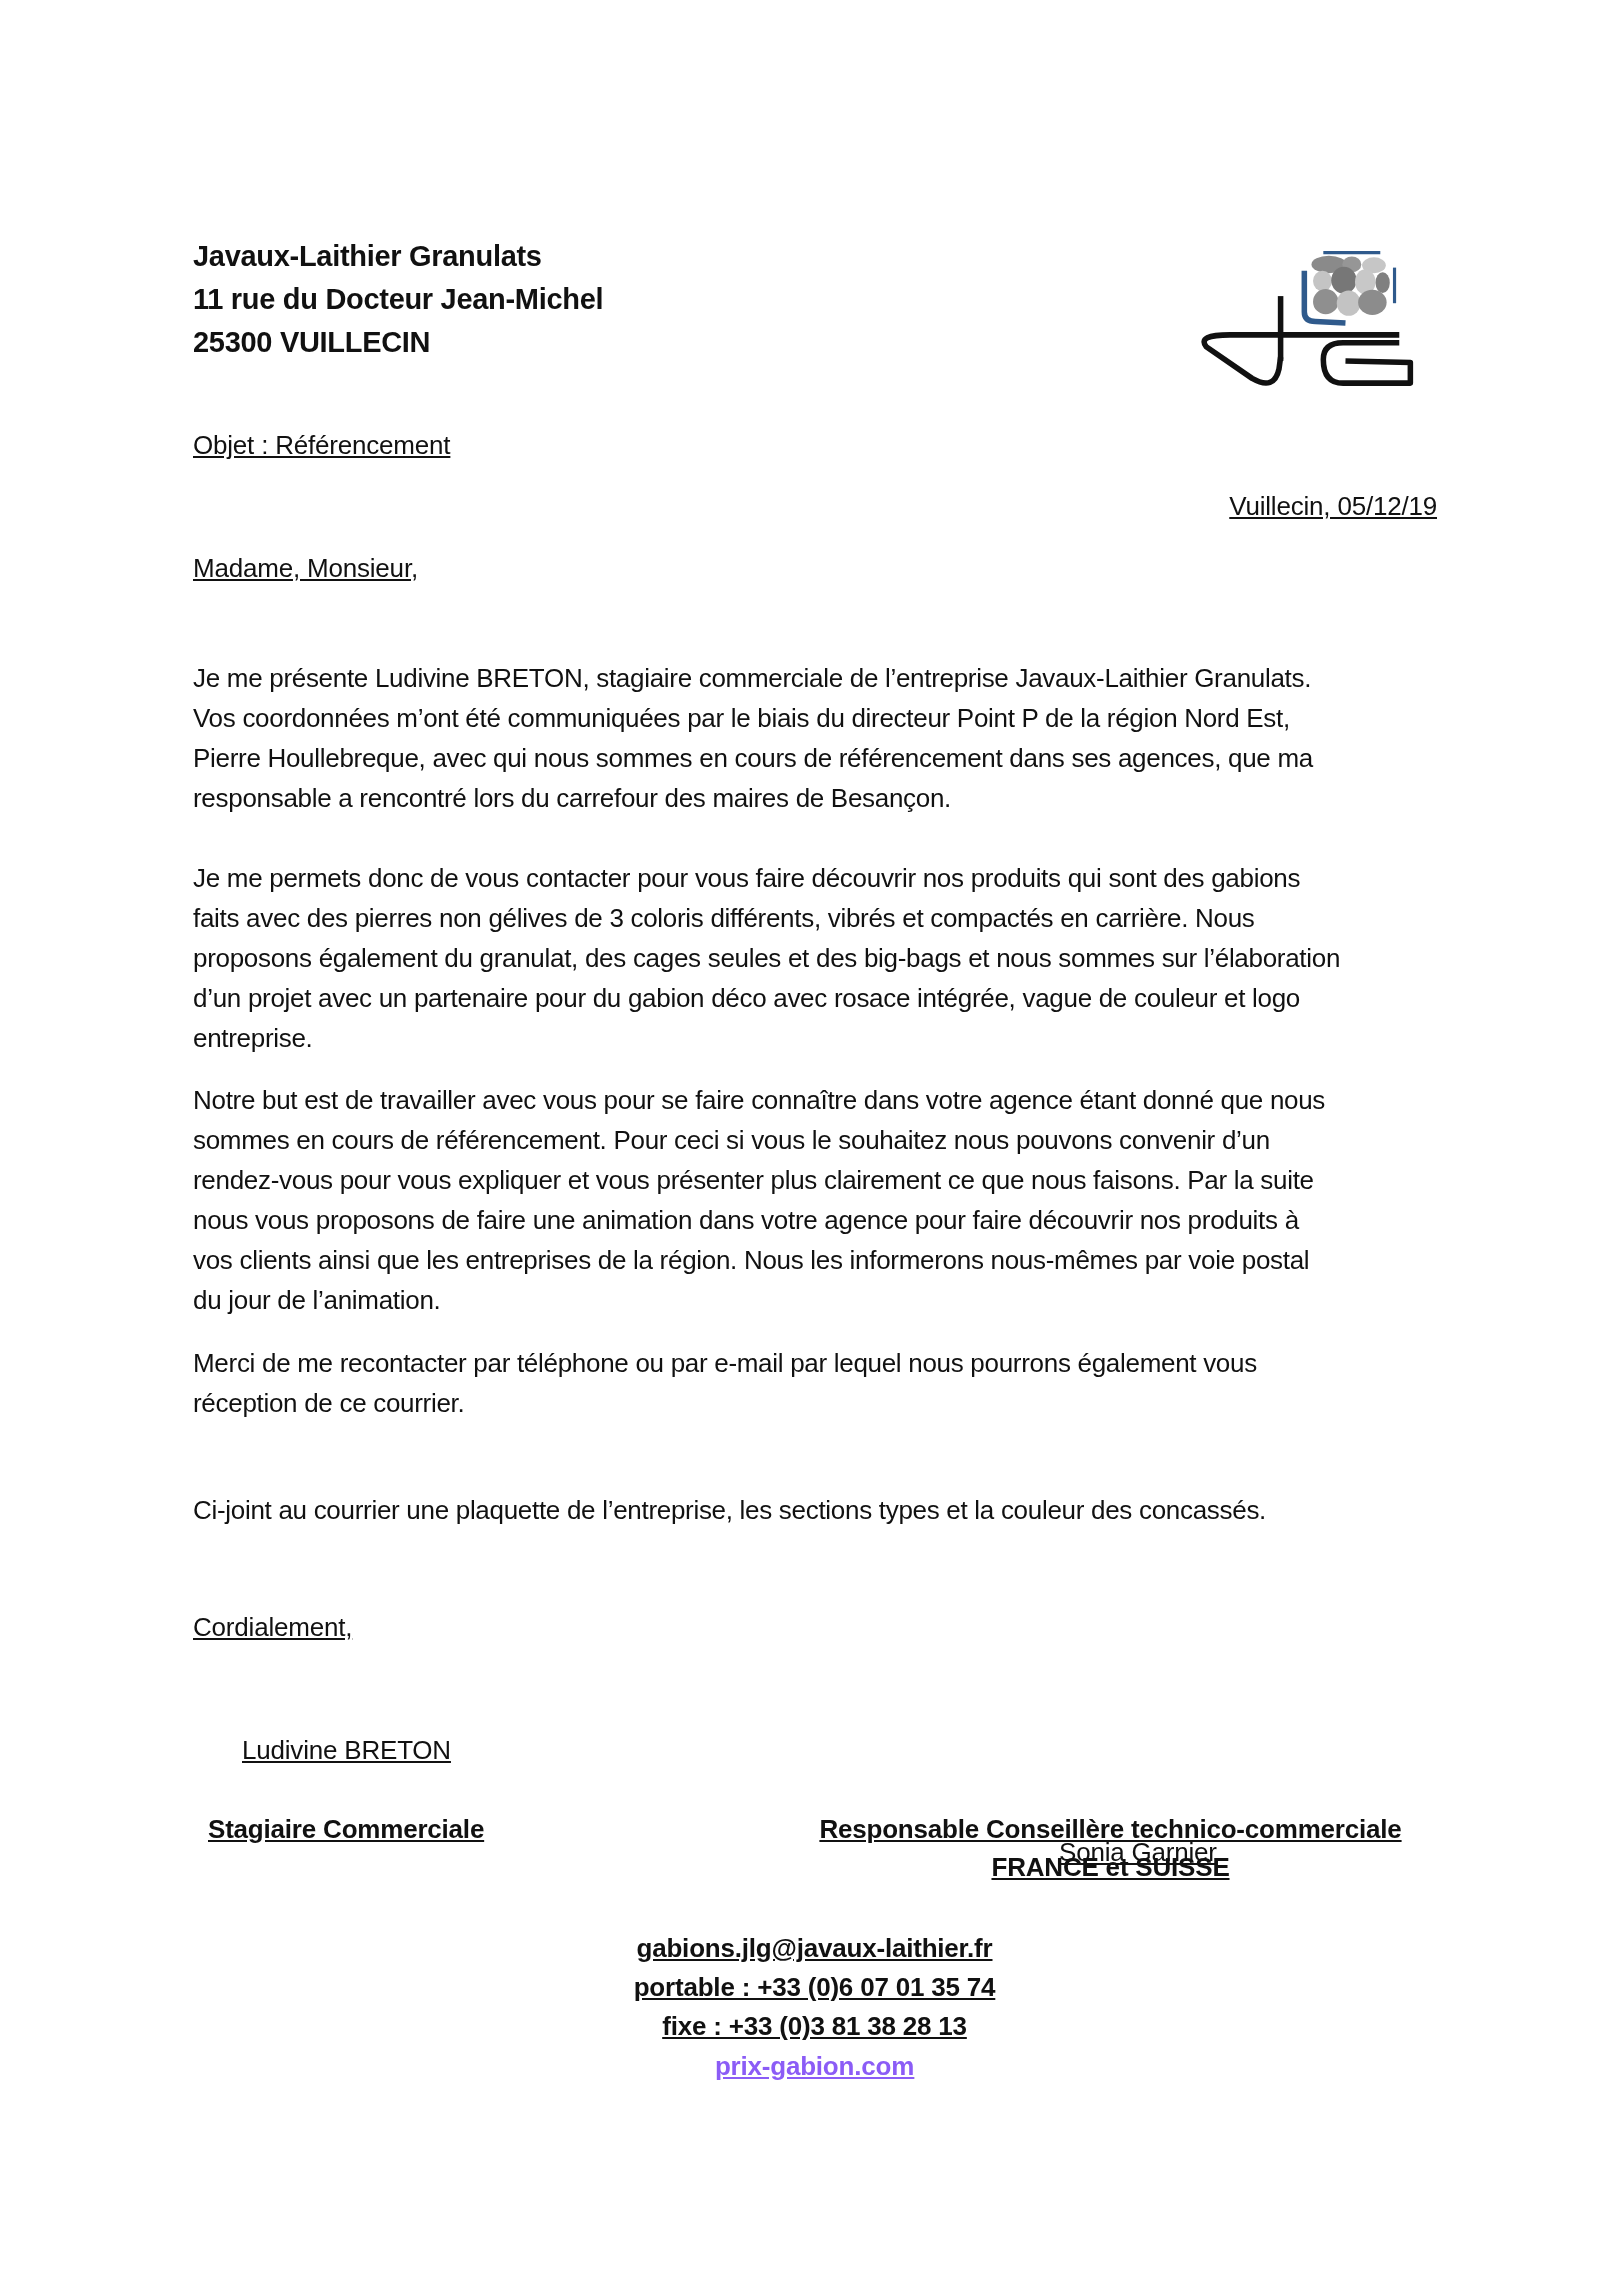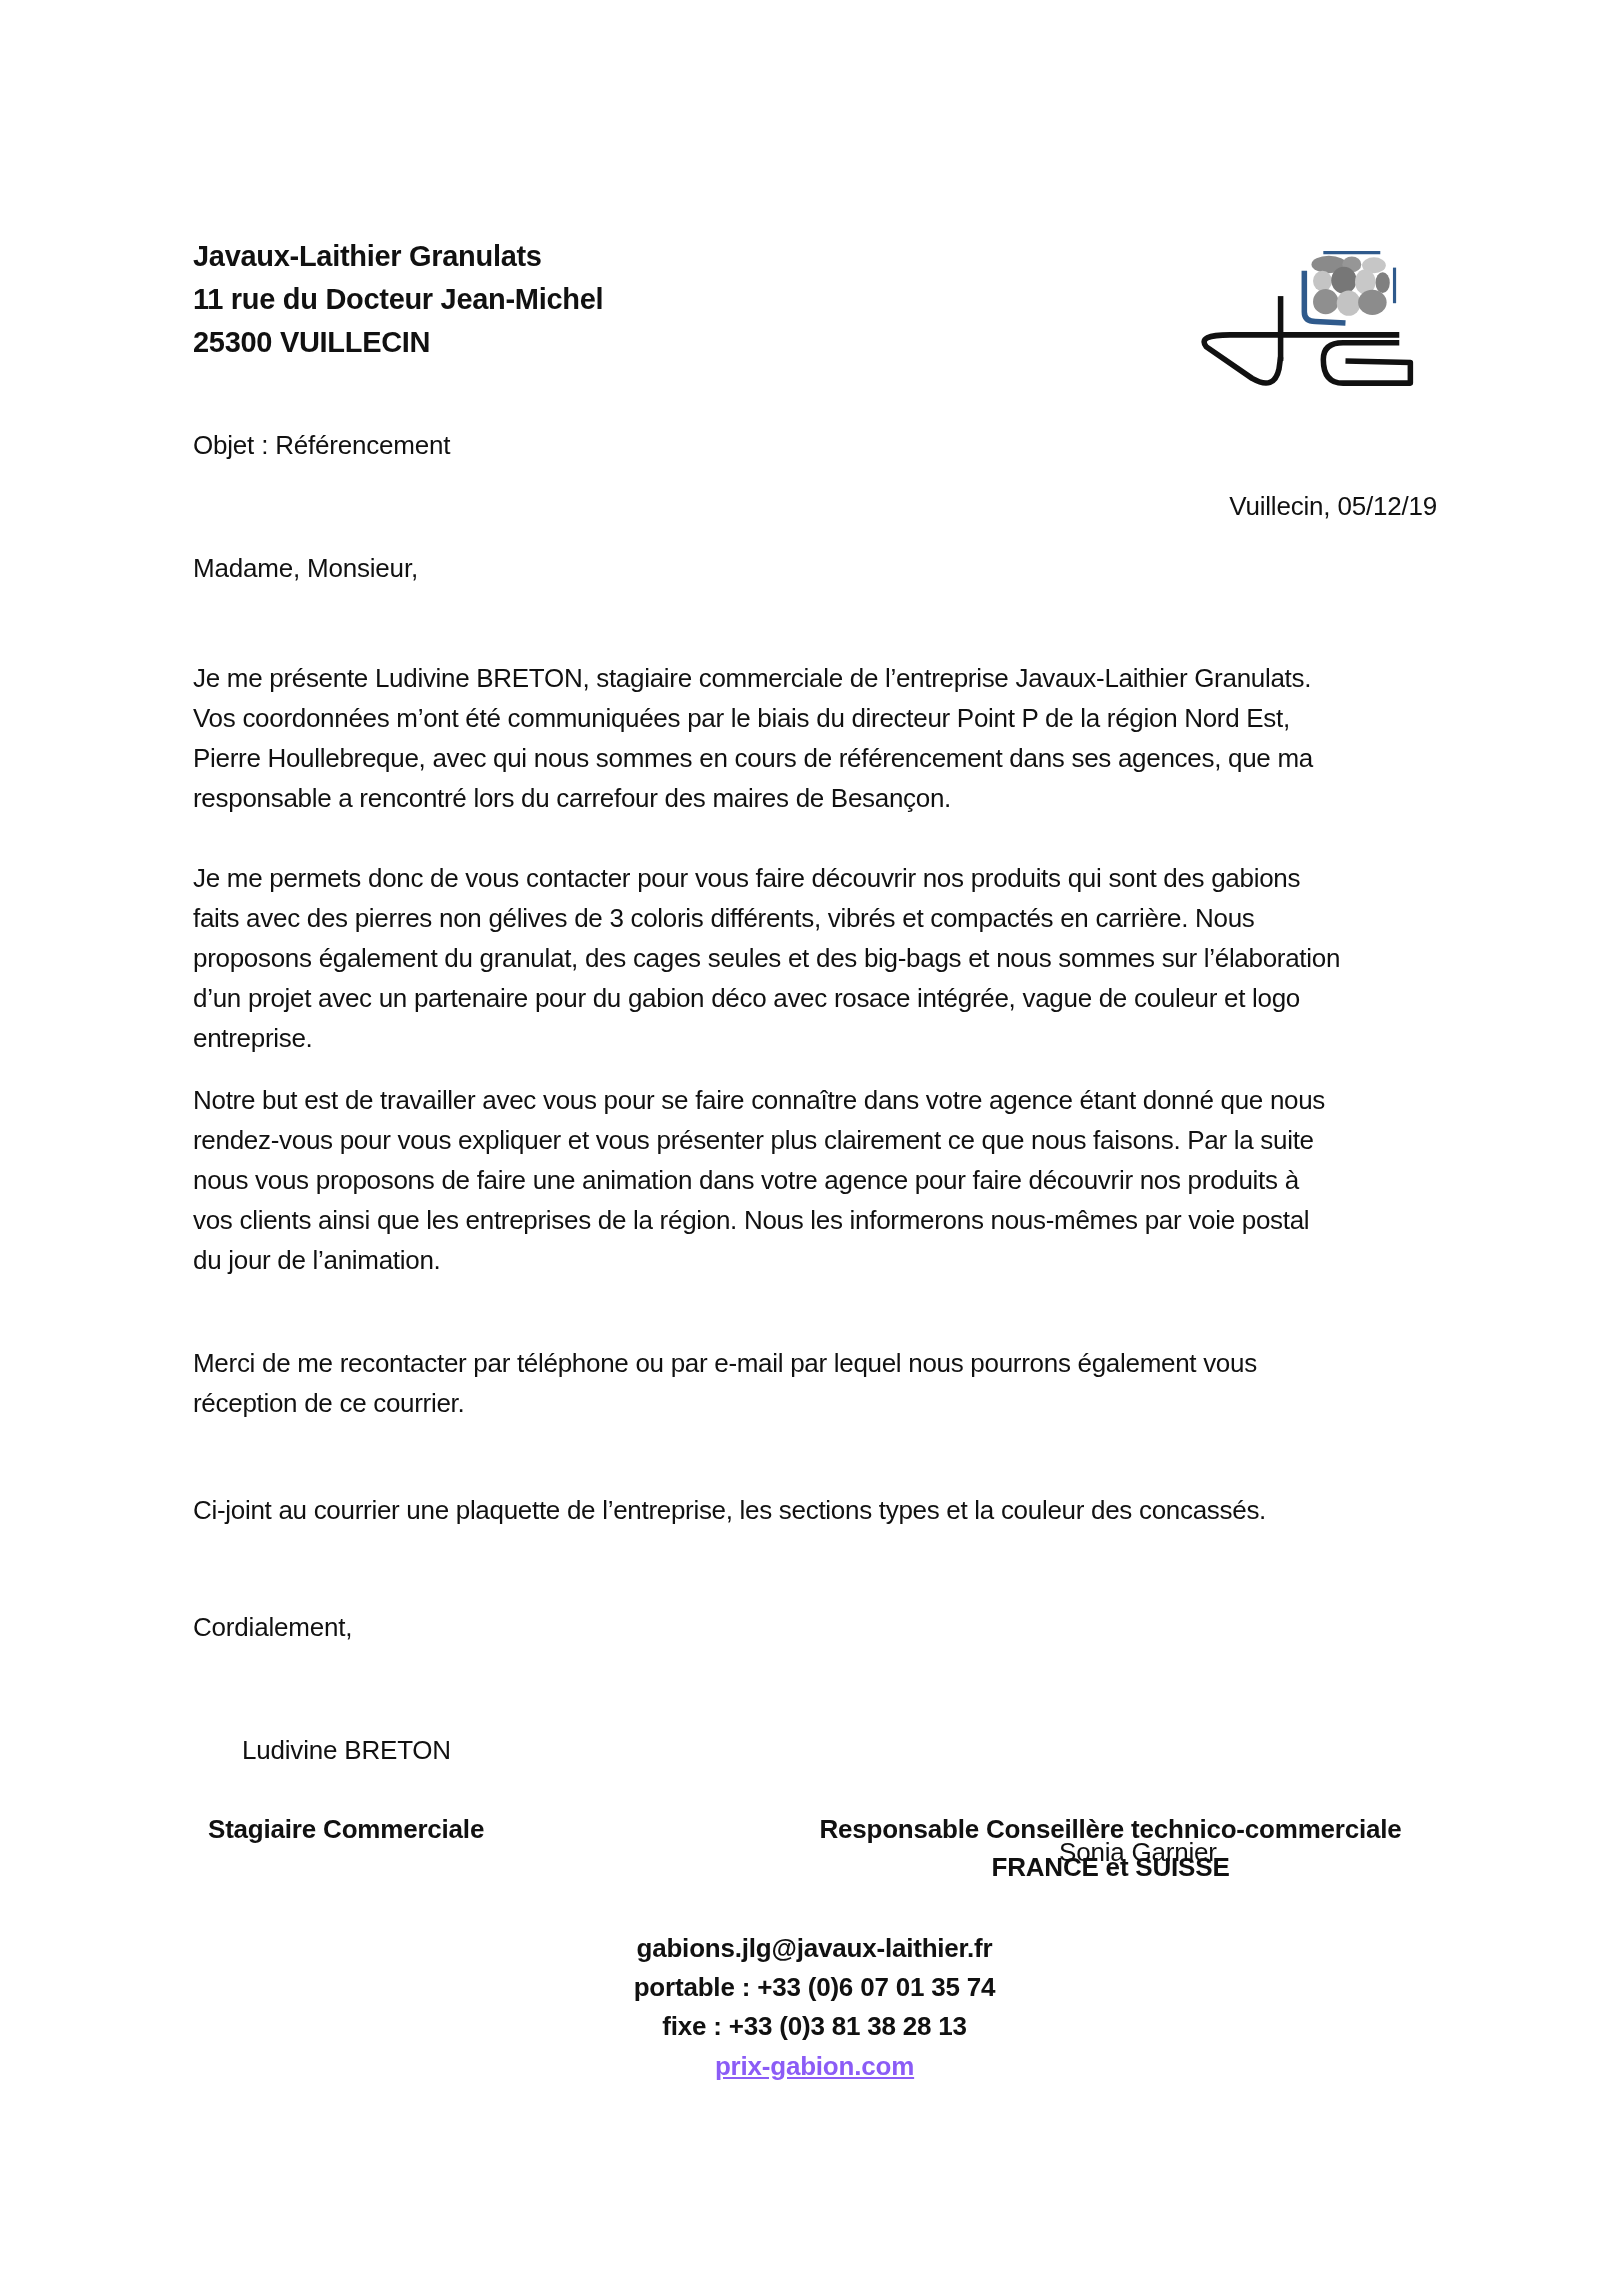--- a/index.html
+++ b/index.html
@@ -1,20 +1,20 @@
 <!DOCTYPE html>
 <html style="font-size:14.3px"><head>
 <meta charset="utf-8">
 <style>
   html, body { margin: 0; padding: 0; background: #ffffff; }
   body { width: 1621px; height: 2294px; position: relative; overflow: hidden;
          font-family: "Liberation Sans", "DejaVu Sans", sans-serif; color: #111; }
   .abs { position: absolute; white-space: nowrap; }
   .hdr { left: 193px; font-size: 29px; font-weight: bold; letter-spacing: -0.3px; }
-  .txt { font-size: 26px; letter-spacing: -0.2px; }
+  .txt { font-size: 26px; letter-spacing: -0.2px; text-decoration: underline; }
   .para { position: absolute; left: 193px; width: 1254px; font-size: 26px; line-height: 40px;
           letter-spacing: -0.3px; }
   .para .ln { display: block; white-space: nowrap; }
   .bold { font-weight: bold; }
   .center { text-align: center; }
   #logo { position: absolute; left: 1173px; top: 224px; width: 269px; height: 179px; }
   a.link { color: #8b5cf6; text-decoration: underline; }
 </style>
 </head>
 <body>
@@ -62,20 +62,21 @@
 <div class="para" style="top:858px;">
   <span class="ln">Je me permets donc de vous contacter pour vous faire découvrir nos produits qui sont des gabions</span>
   <span class="ln">faits avec des pierres non gélives de 3 coloris différents, vibrés et compactés en carrière. Nous</span>
   <span class="ln">proposons également du granulat, des cages seules et des big-bags et nous sommes sur l’élaboration</span>
   <span class="ln">d’un projet avec un partenaire pour du gabion déco avec rosace intégrée, vague de couleur et logo</span>
   <span class="ln">entreprise.</span>
 </div>
 
 <div class="para" style="top:1080px;">
   <span class="ln">Notre but est de travailler avec vous pour se faire connaître dans votre agence étant donné que nous</span>
+  <span class="ln">sommes en cours de référencement. Pour ceci si vous le souhaitez nous pouvons convenir d’un</span>
   <span class="ln">rendez-vous pour vous expliquer et vous présenter plus clairement ce que nous faisons. Par la suite</span>
   <span class="ln">nous vous proposons de faire une animation dans votre agence pour faire découvrir nos produits à</span>
   <span class="ln">vos clients ainsi que les entreprises de la région. Nous les informerons nous-mêmes par voie postal</span>
   <span class="ln">du jour de l’animation.</span>
 </div>
 
 <div class="para" style="top:1343px;">
   <span class="ln">Merci de me recontacter par téléphone ou par e-mail par lequel nous pourrons également vous</span>
   <span class="ln">réception de ce courrier.</span>
 </div>

